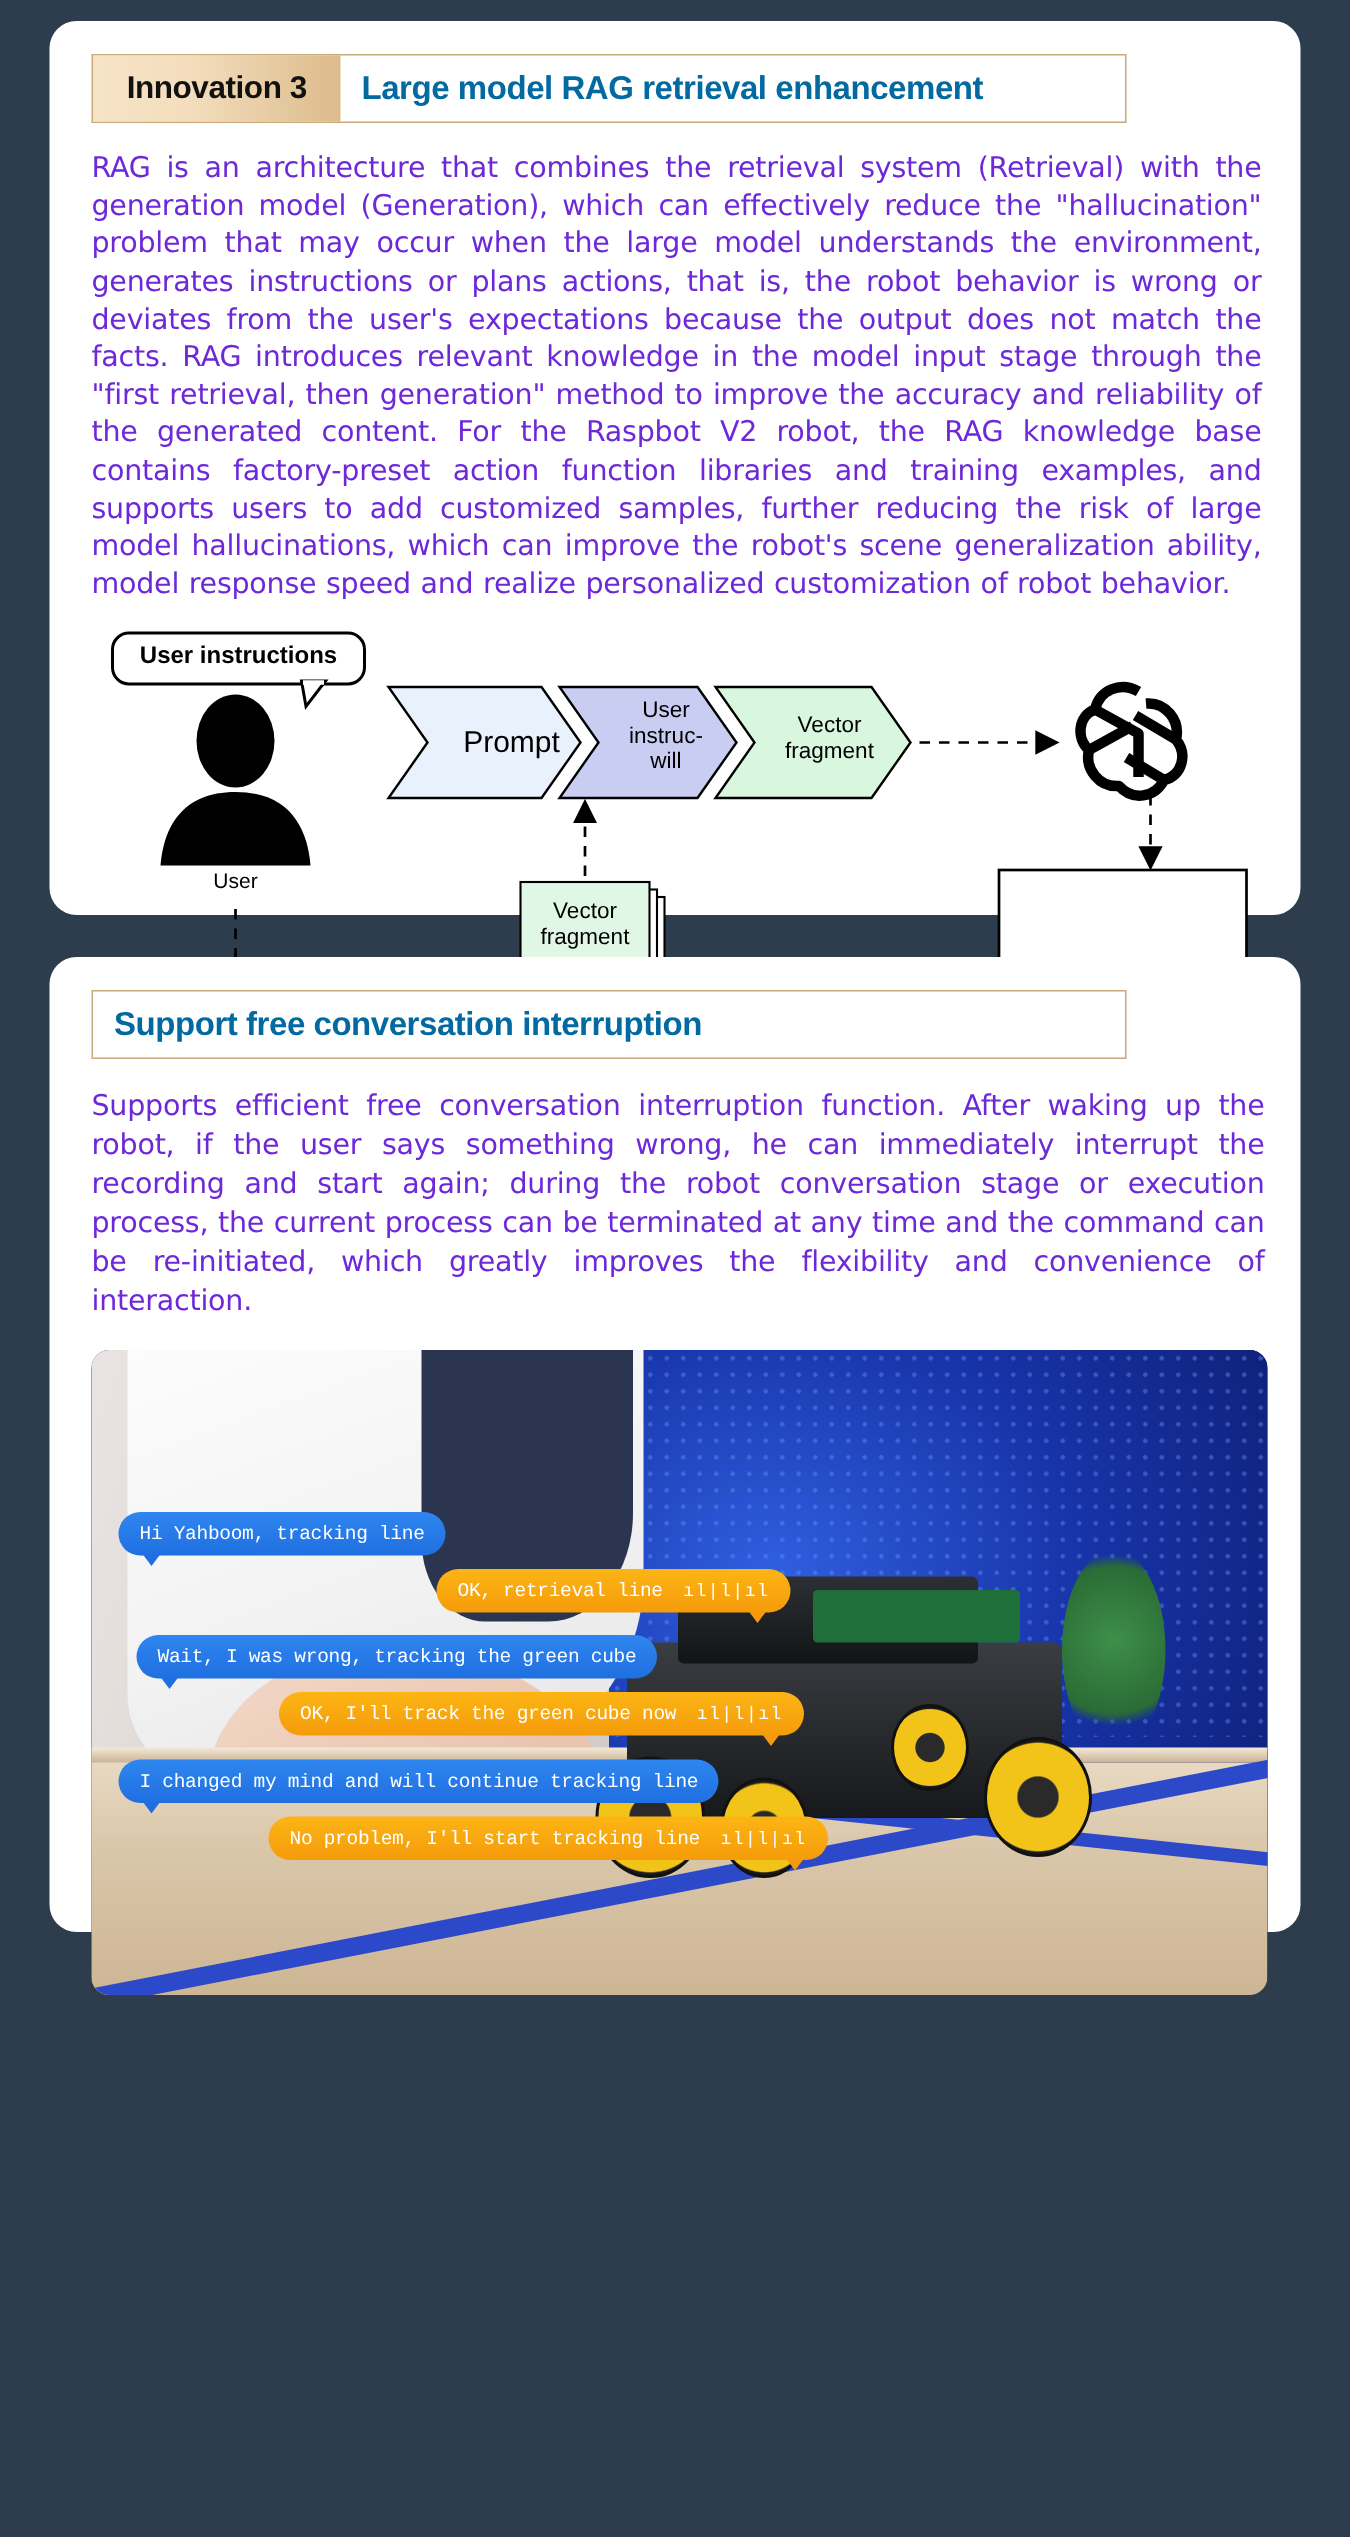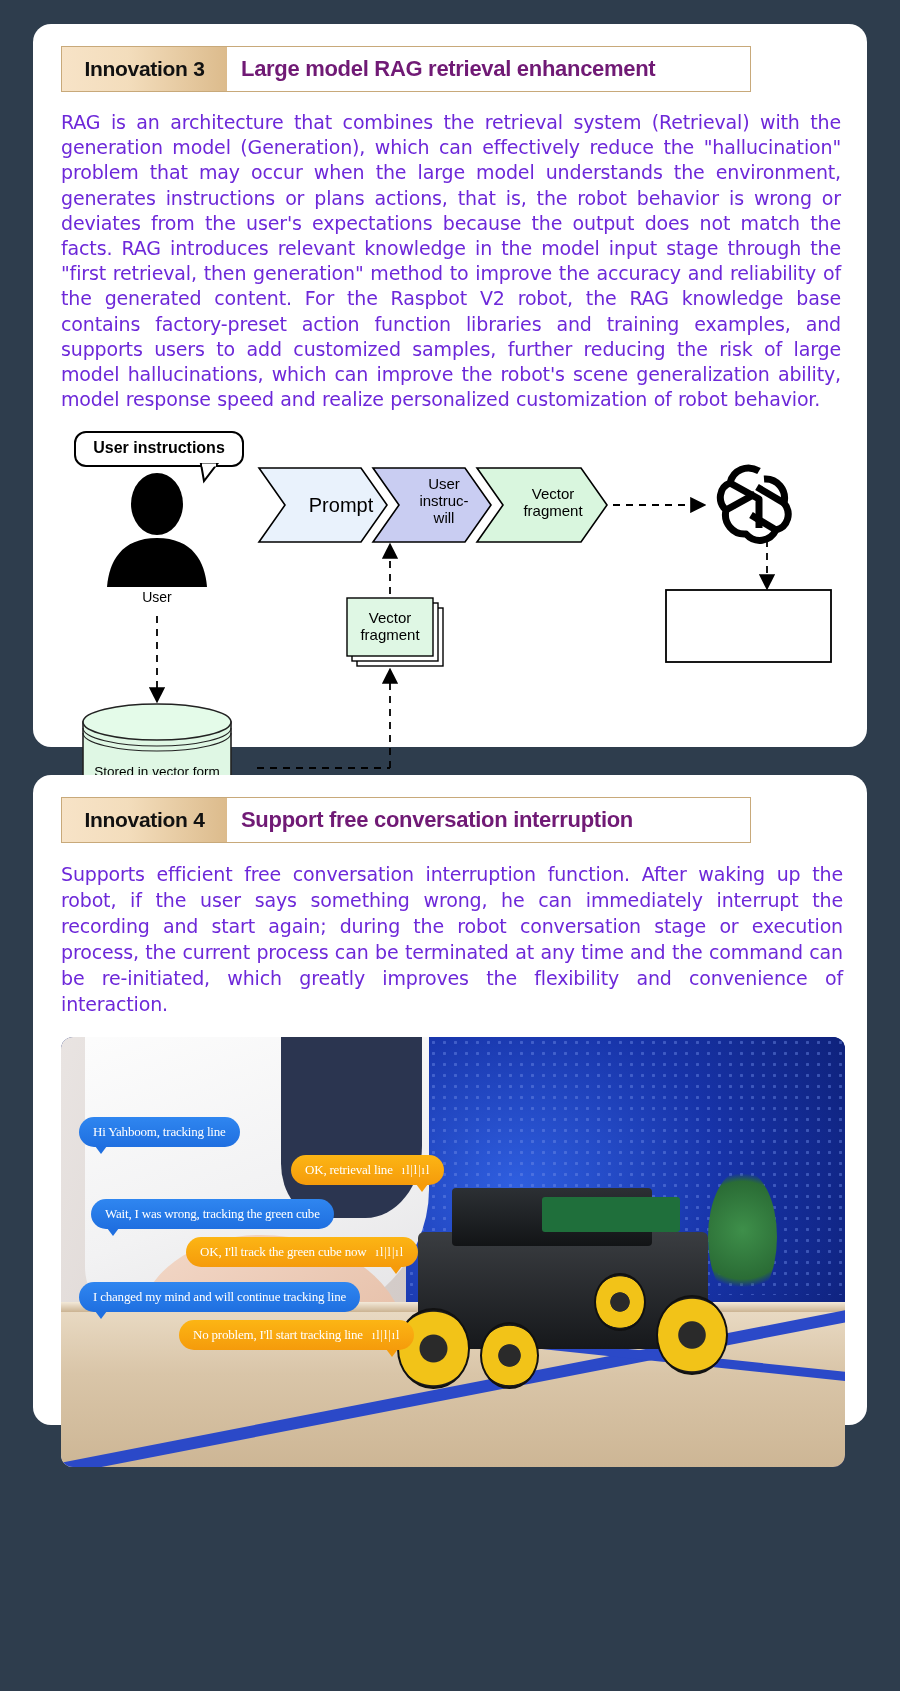--- a/index.html
+++ b/index.html
@@ -10,21 +10,21 @@
     font-family: "DejaVu Sans", sans-serif;
     overflow: hidden;
   }
   .page { width:900px; height:1691px; position:relative; padding: 0 33px; }
 
   .card {
     background:#ffffff;
     border-radius:18px;
     position:relative;
   }
-  #card-innovation3 { margin-top: 24px; height: 723px; padding: 22px 28px 0 28px; }
+  #card-innovation3 { margin-top: 14px; height: 596px; padding: 22px 28px 0 28px; }
   #card-innovation4 { margin-top: 28px; height: 650px; padding: 22px 28px 0 28px; }
 
   
   .heading {
     display:flex; align-items:stretch;
     border:1px solid #c8a97a;
     height:46px;
     width: 690px;
     background:#fff;
   }
@@ -34,21 +34,21 @@
     padding: 0 14px;
     font-family:"Liberation Sans", sans-serif;
     font-weight:bold; font-size:21px; color:#111;
     letter-spacing:-0.3px;
     min-width:165px;
   }
   .heading .title {
     display:flex; align-items:center;
     padding-left:14px;
     font-family:"Liberation Sans", sans-serif;
-    font-weight:bold; font-size:22px; color:#701a75;
+    font-weight:bold; font-size:22px; color:#0369a1;
     letter-spacing:-0.3px;
     white-space:nowrap;
   }
 
   
   .para {
     margin-top:18px;
     font-family:"DejaVu Sans", sans-serif;
     font-size:19px;
     line-height:25.2px;
@@ -152,26 +152,27 @@
     border:2px solid #111;
   }
   .wheel.w1 { left:2%; top:56%; }
   .wheel.w2 { right:2%; top:50%; }
   .wheel.w3 { left:26%; top:62%; width:17%; height:30%; }
   .wheel.w4 { right:26%; top:40%; width:15%; height:26%; }
 
   .bubble {
     position:absolute;
     color:#fff;
-    font-family:Liberation Serif, serif;
+    font-family:Liberation Mono, monospace;
     font-size:13px;
     padding:7px 14px;
     border-radius:16px;
     white-space:nowrap;
     letter-spacing:-0.2px;
+    margin-top:28px;
   }
   .bubble.user { background: linear-gradient(#2f86f0,#1f6fe0); }
   .bubble.bot  { background: linear-gradient(#fcb514,#f59b0b); }
   .bubble::after {
     content:""; position:absolute; bottom:-7px; width:0; height:0;
     border-left:6px solid transparent; border-right:6px solid transparent;
   }
   .bubble.user::after { left:16px; border-top:8px solid #1f6fe0; }
   .bubble.bot::after  { right:16px; border-top:8px solid #f59b0b; }
   .wave { display:inline-block; margin-left:6px; letter-spacing:1px; font-size:12px; }
@@ -272,21 +273,20 @@
       </div>
 
       <div class="dlabel" style="left:18px; top:334px; width:156px; font-size:13.5px;">Stored in vector form</div>
 
     </div>
   </div>
 
   <div class="card" id="card-innovation4">
 
     <div class="heading">
-      <div class="tag">Innovation 4</div>
       <div class="title">Support free conversation interruption</div>
     </div>
 
     <div class="para">Supports efficient free conversation interruption function. After waking up the robot, if the user says something wrong, he can immediately interrupt the recording and start again; during the robot conversation stage or execution process, the current process can be terminated at any time and the command can be re-initiated, which greatly improves the flexibility and convenience of interaction.</div>
 
     <div class="photo">
       <div class="ph-bg-left"></div>
       <div class="ph-bg-blue"></div>
       <div class="ph-dots"></div>
       <div class="ph-person"></div>

